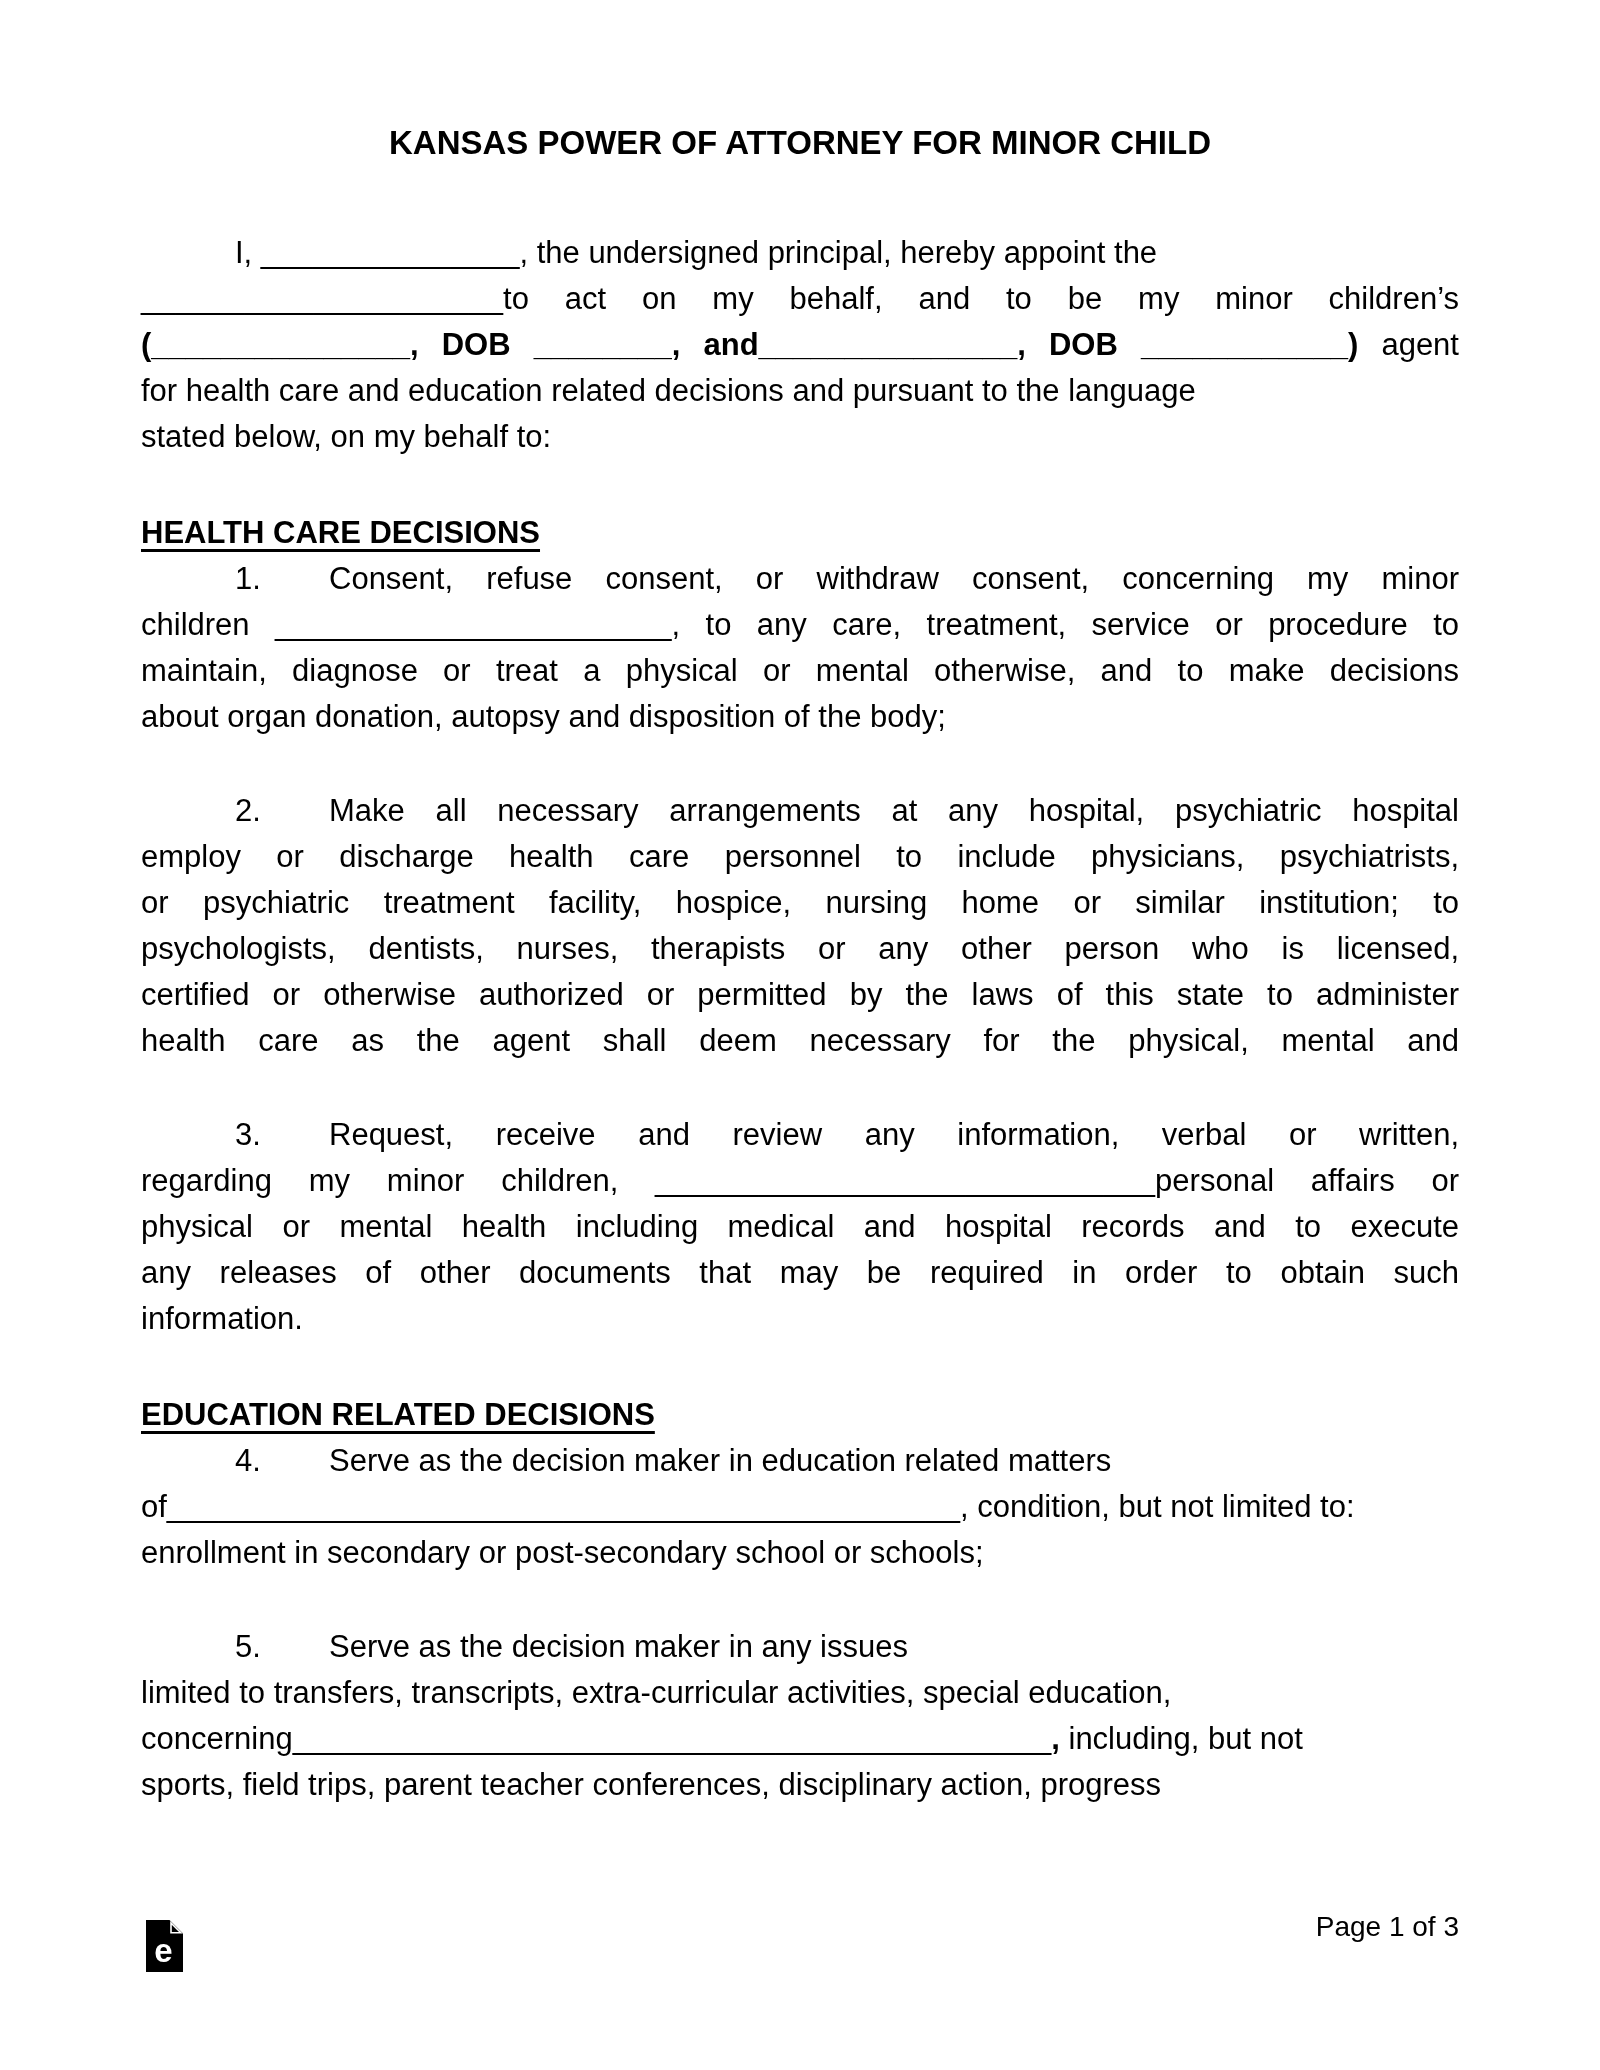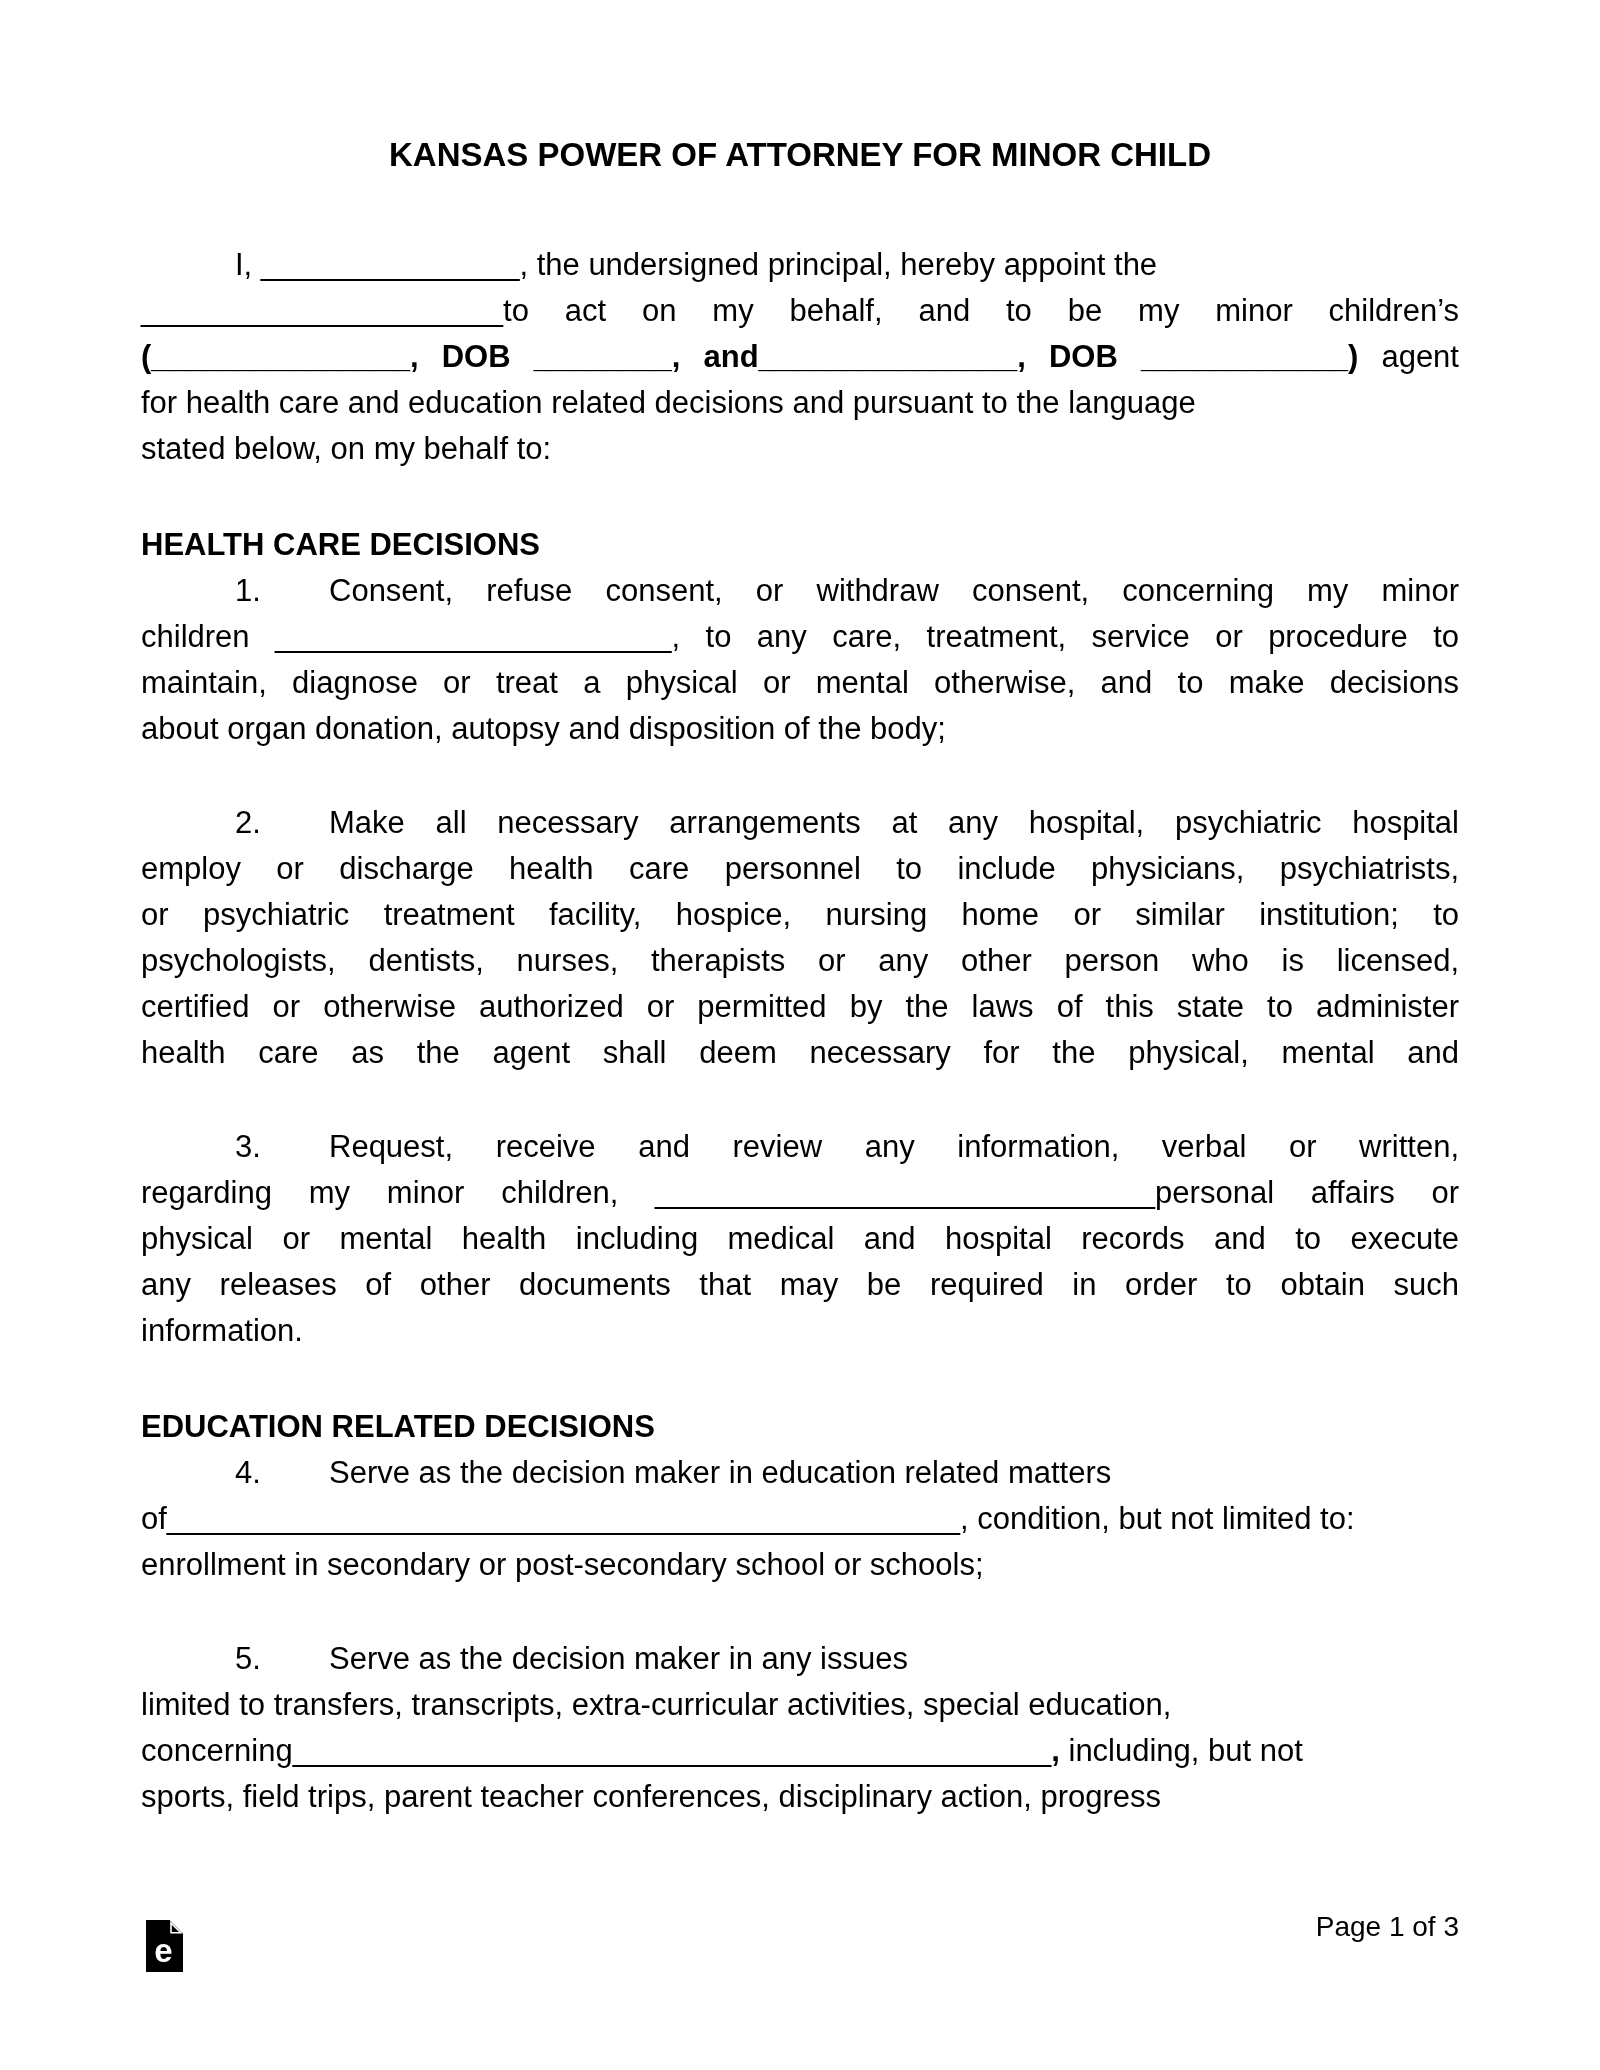--- a/index.html
+++ b/index.html
@@ -2,31 +2,32 @@
 <html><head>
 <meta charset="utf-8">
 <style>
   html,body{margin:0;padding:0;background:#ffffff;}
   body{
     width:1600px;height:2070px;position:relative;
     font-family:"Liberation Sans",sans-serif;color:#000;
     -webkit-font-smoothing:antialiased;
   }
   .content{
-    position:absolute;left:141px;top:132px;width:1318px;
+    position:absolute;left:141px;top:120px;width:1318px;
     font-size:31px;line-height:46px;
   }
   .title{
     font-size:33px;font-weight:bold;text-align:center;margin:0;line-height:46px;
   }
   .block{margin-top:48px;}
   .intro{margin-top:64px;}
   .after-heading{margin-top:0;}
   .heading{font-size:31px;font-weight:bold;margin:50px 0 0 0;line-height:46px;}
   .heading .hu{
+    text-decoration:underline;
     text-decoration-thickness:3px;
     text-underline-offset:6px;
     margin-top:28px;
   }
   .line{min-height:46px;}
   .j{text-align:justify;text-align-last:justify;}
   .indent{text-indent:94px;}
   .tab{display:inline-block;width:94px;}
   .num{display:inline-block;width:94px;}
   .b{font-weight:bold;}

